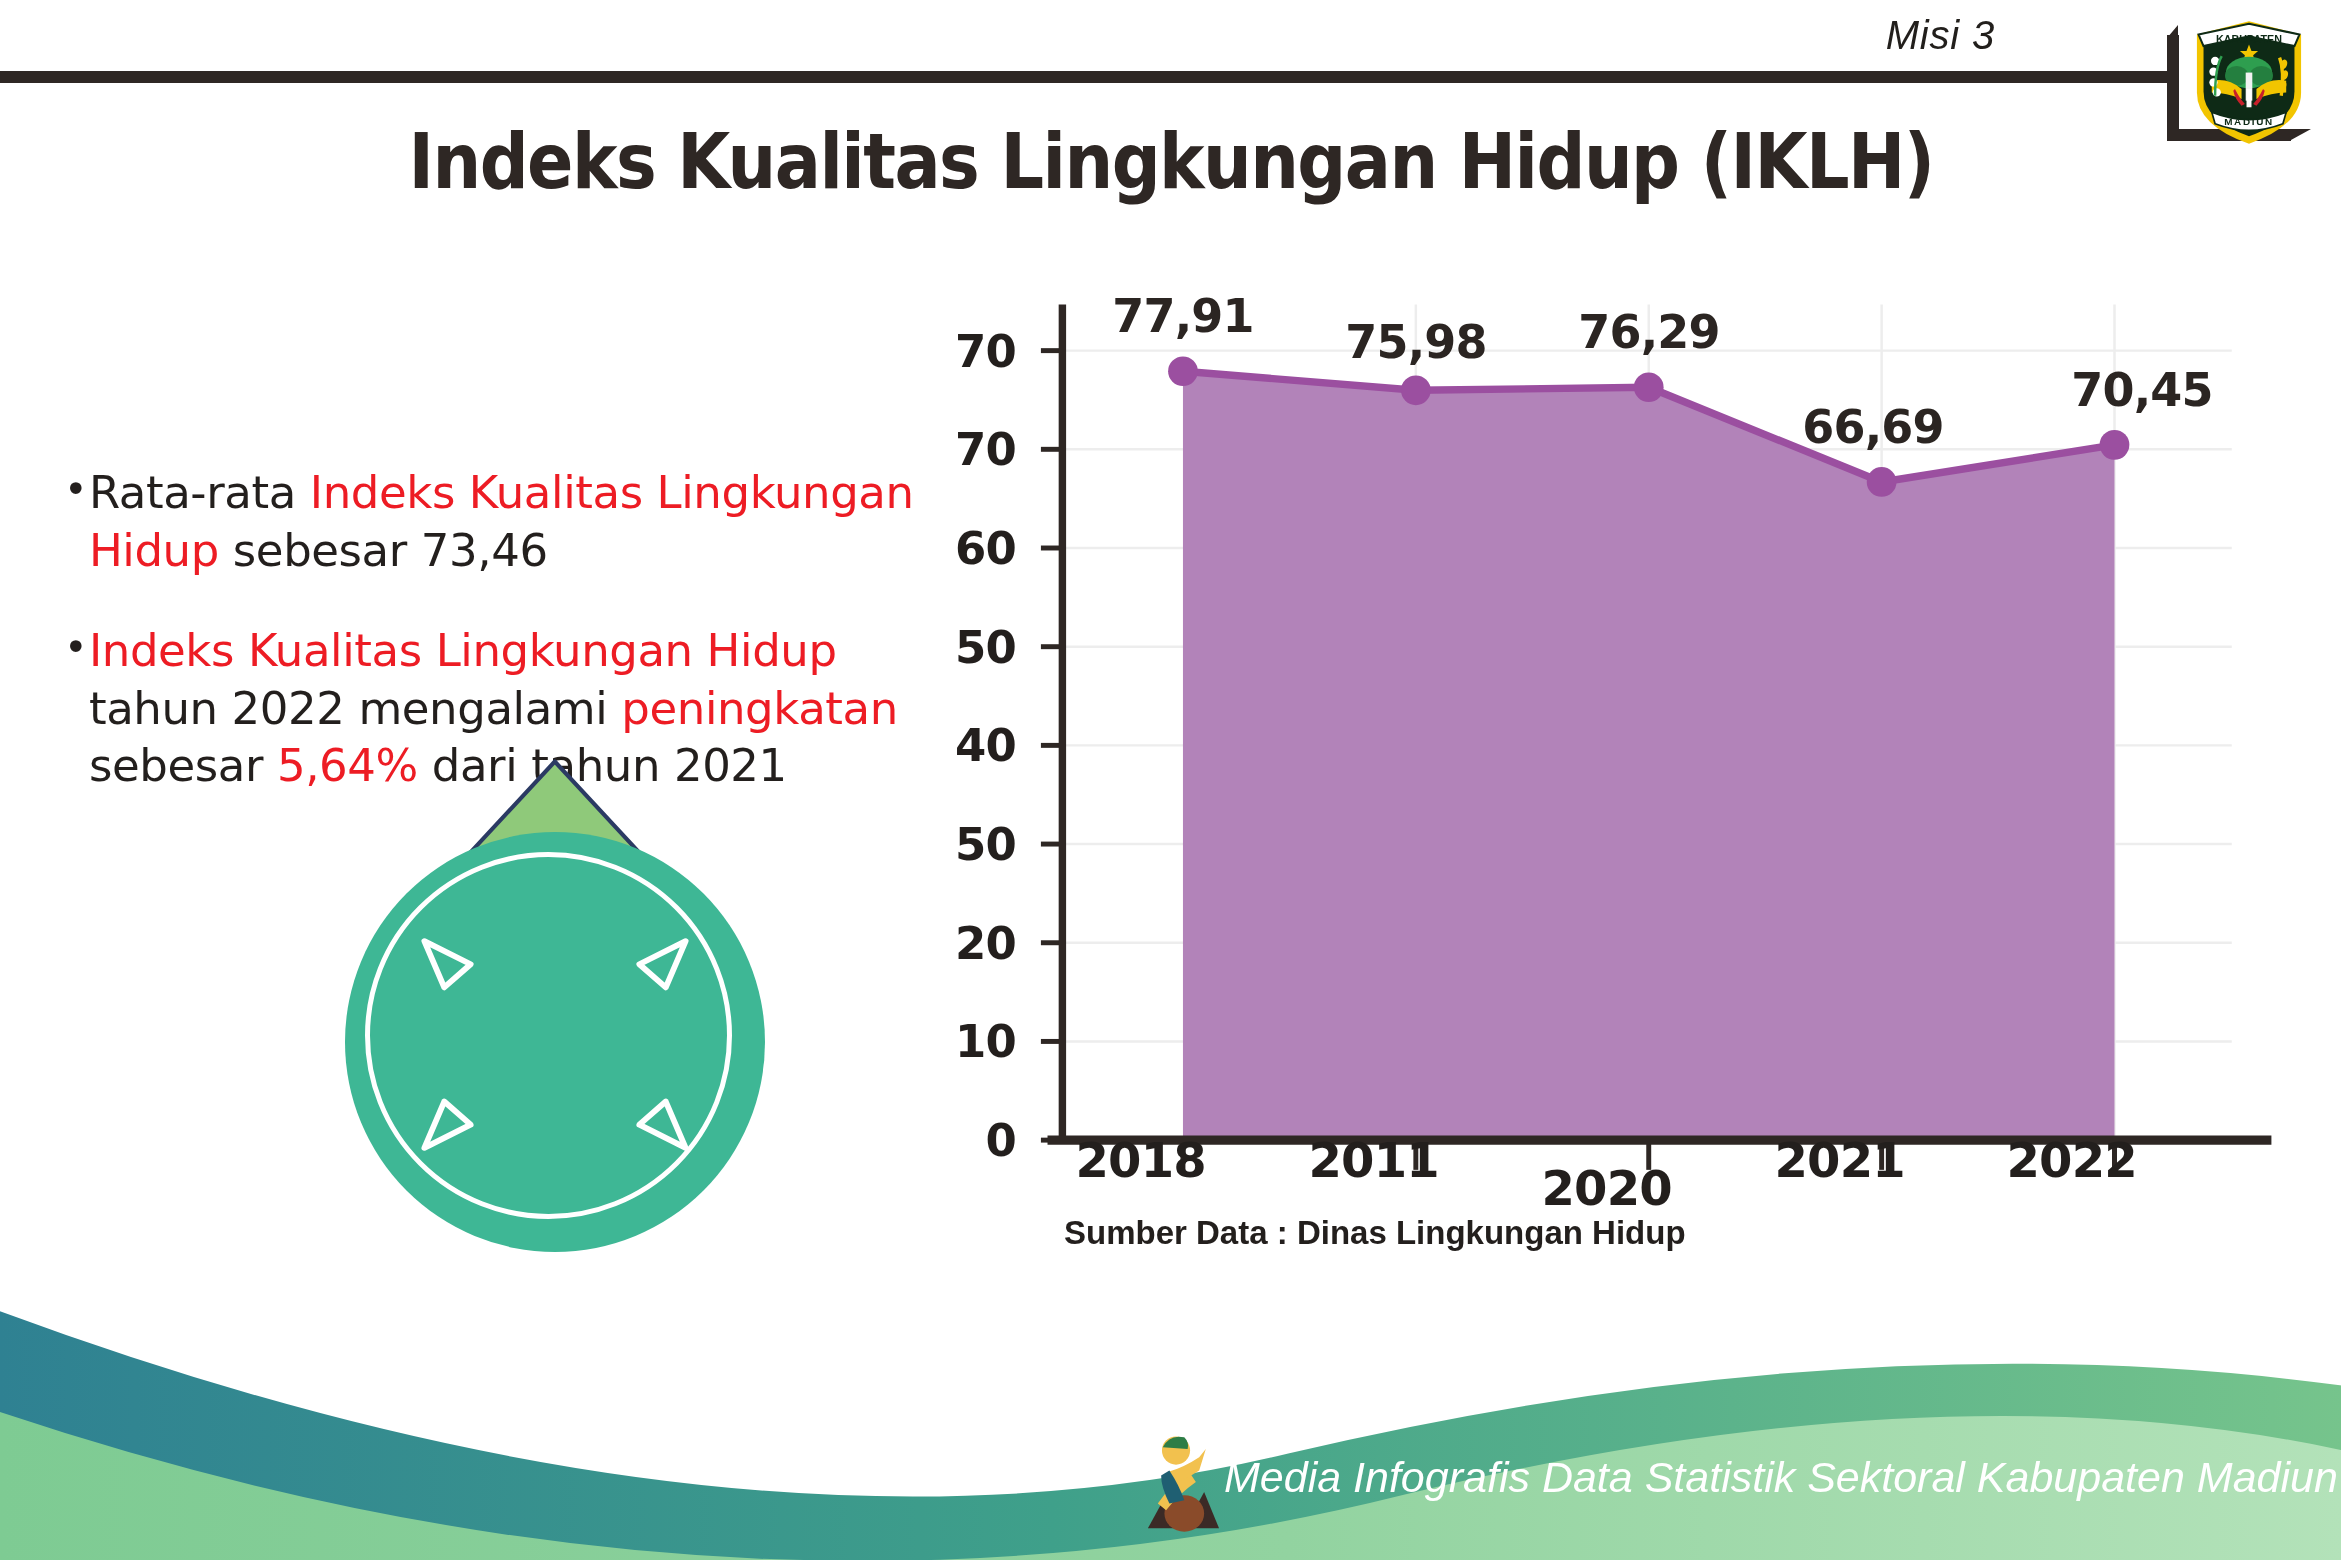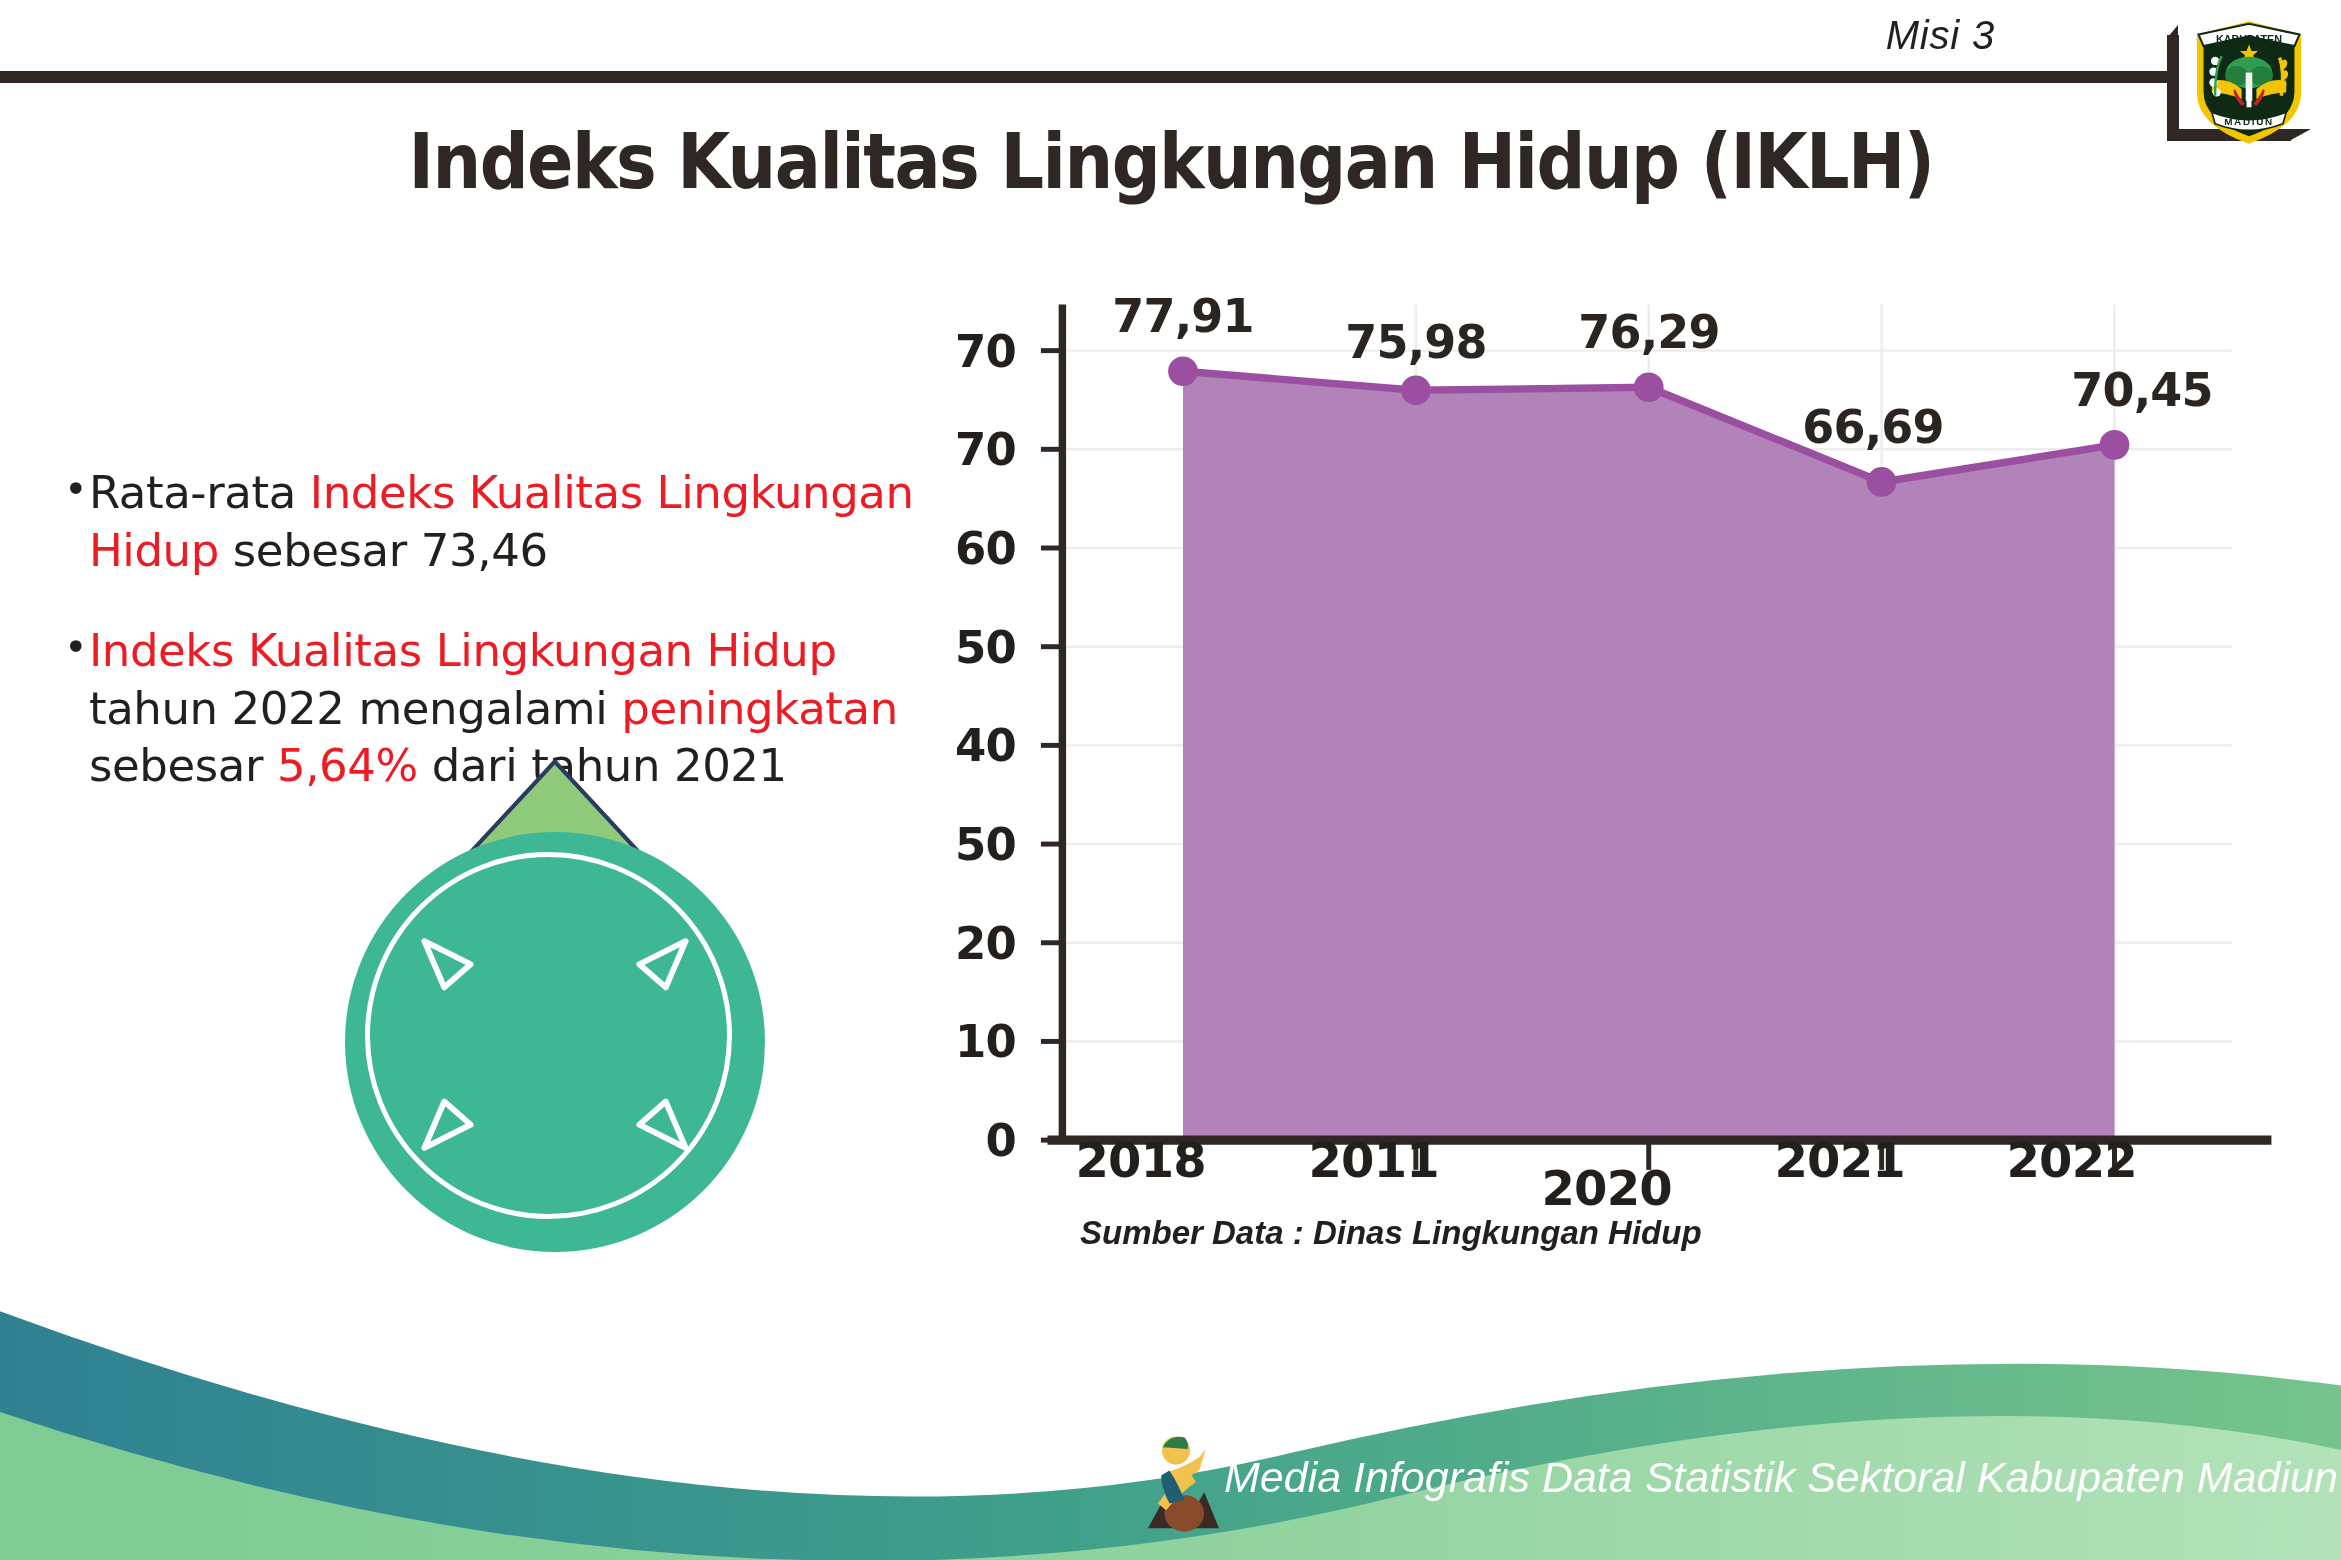--- a/index.html
+++ b/index.html
@@ -203,24 +203,22 @@
     transform: translate(-50%, -100%);
     white-space: nowrap;
     letter-spacing: -0.8px;
   }
   #chart-source {
     position: absolute;
     left: 1064px;
     top: 1214px;
     font-size: 33px;
     font-weight: bold;
-    font-style: italic;
     color: #231F1D;
     font-family: "Liberation Sans", sans-serif;
-    margin-left: 16px;
   }
 
   
   #footer {
     position: absolute;
     left: 0;
     bottom: 0;
     width: 2342px;
     height: 273px;
   }

